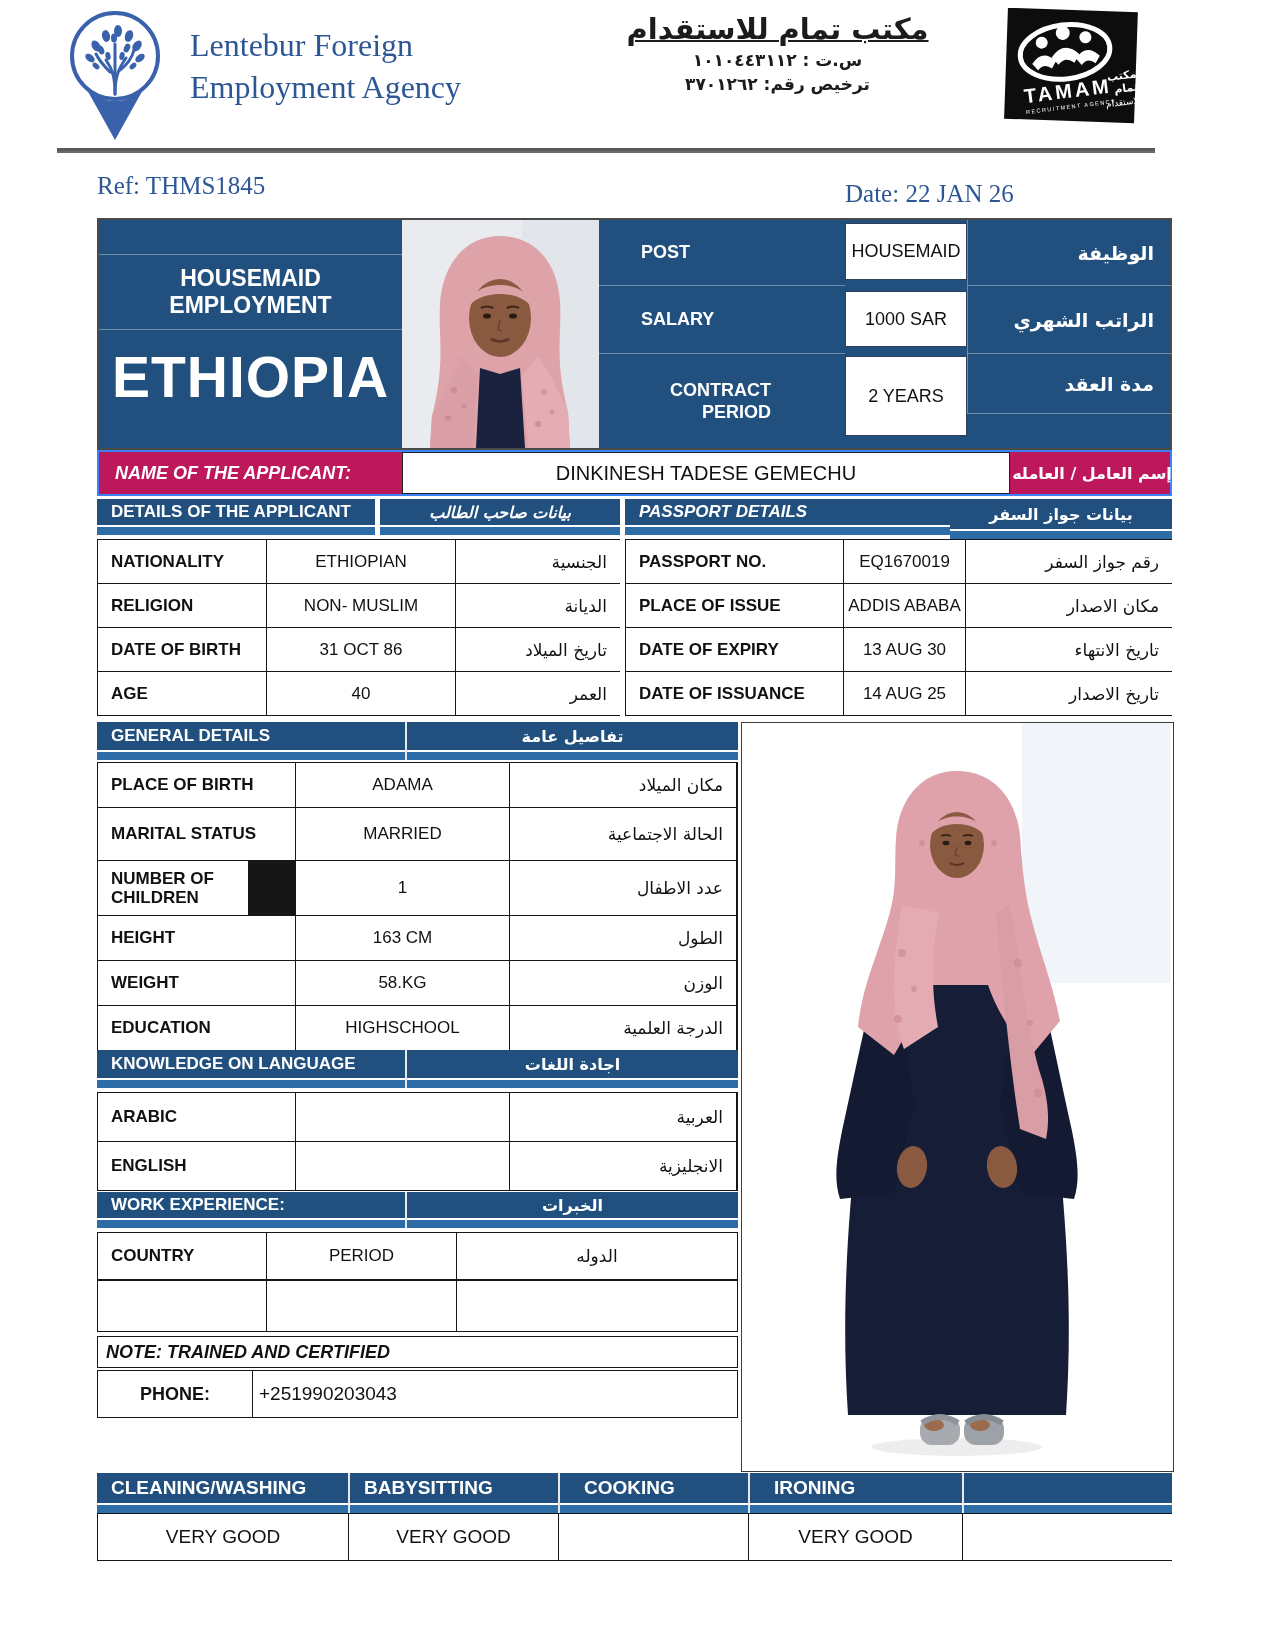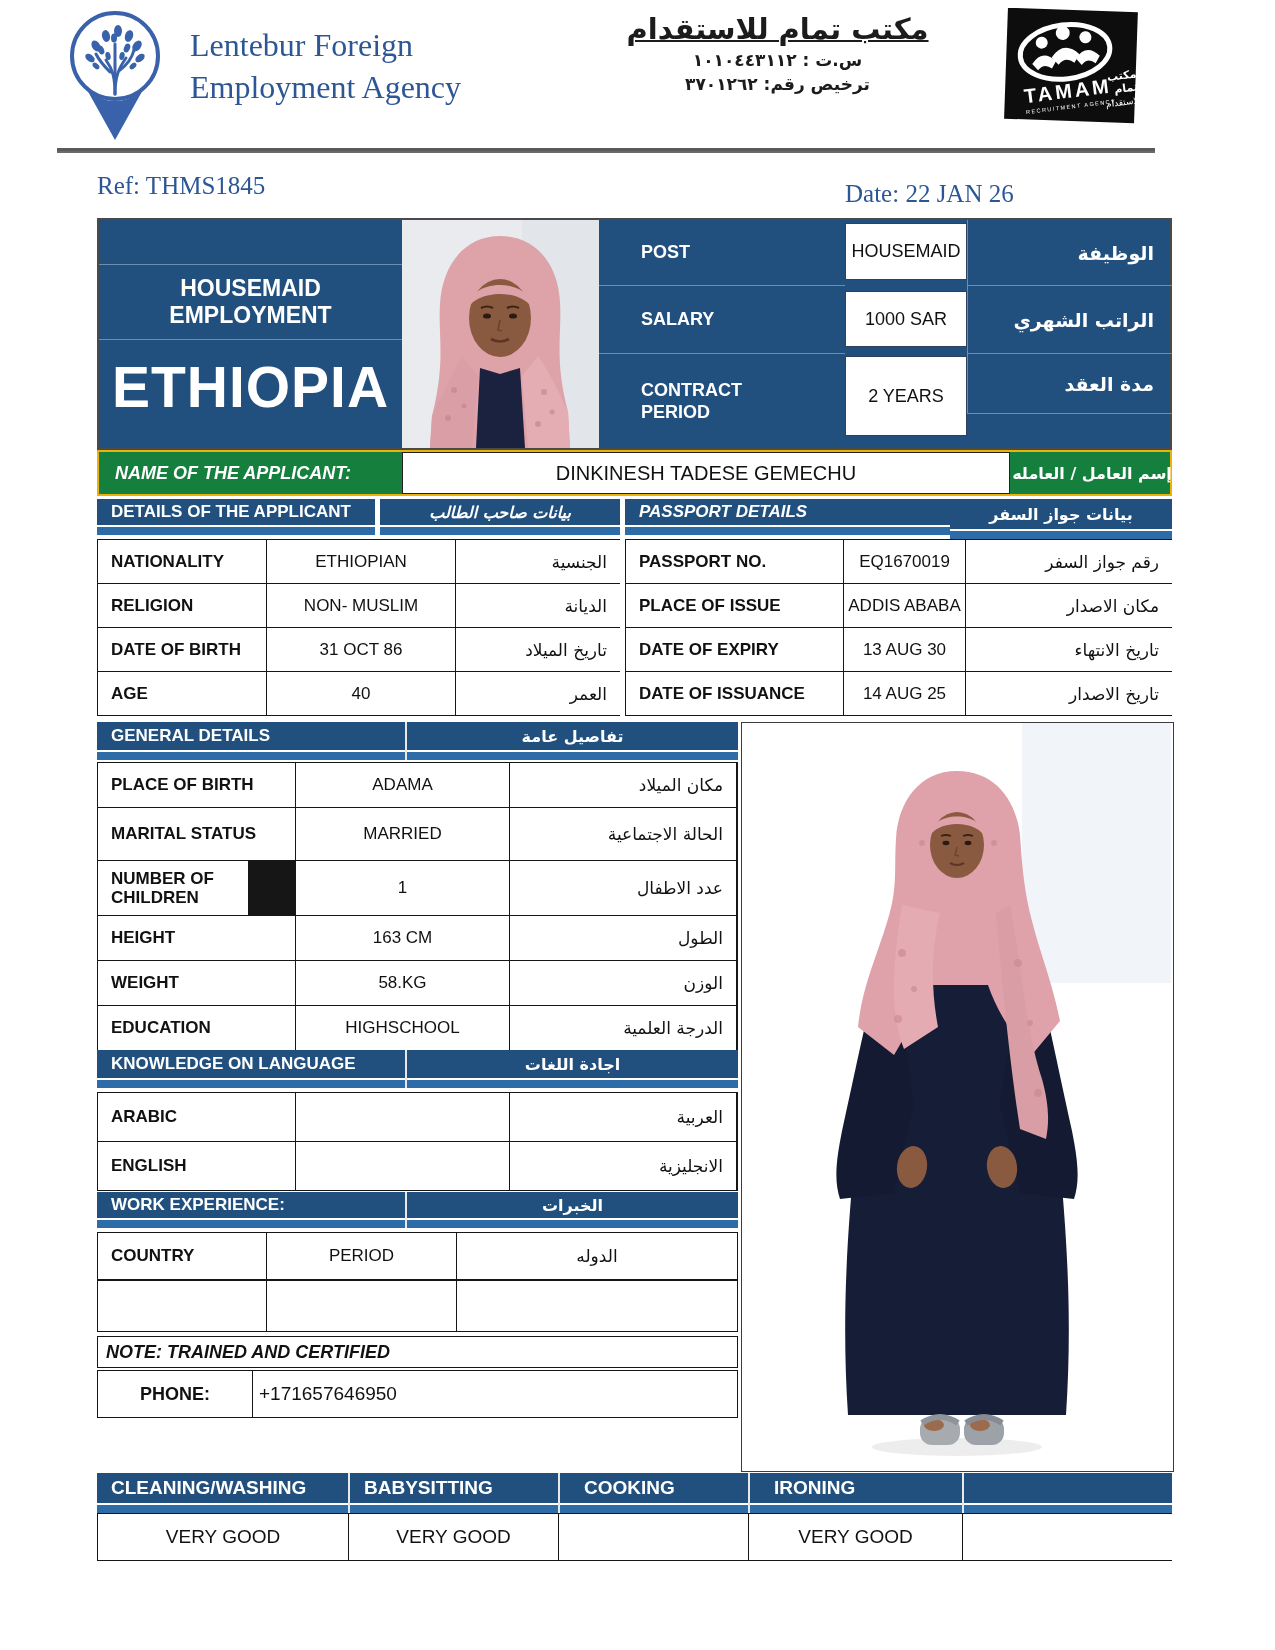--- a/index.html
+++ b/index.html
@@ -40,21 +40,21 @@
   .bl-country{color:#fff;font-weight:bold;font-size:57px;letter-spacing:1px;text-align:center;padding:14px 0 6px 0;}
   .b-lab{position:absolute;color:#fff;font-weight:bold;font-size:18px;display:flex;align-items:center;
          padding-left:42px;box-sizing:border-box;border-bottom:1px solid rgba(255,255,255,.35);line-height:1.25;}
   .b-val{position:absolute;background:#fff;color:#111;font-size:18px;display:flex;align-items:center;
          justify-content:center;border:1px solid #30405a;box-sizing:border-box;}
   .b-ar{position:absolute;color:#fff;font-weight:bold;font-size:19px;display:flex;align-items:center;
         justify-content:flex-start;padding-right:20px;box-sizing:border-box;direction:rtl;
         font-family:"DejaVu Sans",sans-serif;border-bottom:1px solid rgba(255,255,255,.35);border-left:1px solid rgba(255,255,255,.35);}
 
   
-  #name-row{border:2px solid #eab308;background:#15803d;}
+  #name-row{border:2px solid #3b82f6;background:#be185d;}
   .nr-lbl{position:absolute;left:0;top:0;width:303px;height:100%;display:flex;align-items:center;
           padding-left:16px;color:#fff;font-weight:bold;font-style:italic;font-size:18px;box-sizing:border-box;}
   .nr-val{position:absolute;left:303px;top:0;width:608px;height:100%;background:#fff;border:1px solid #222;
           display:flex;align-items:center;justify-content:center;font-size:20px;box-sizing:border-box;}
   .nr-ar{position:absolute;left:911px;top:0;width:164px;height:100%;display:flex;align-items:center;justify-content:center;
          color:#fff;font-weight:bold;font-size:16px;box-sizing:border-box;}
 
   .note-cell{position:absolute;background:#fff;border:1px solid #161616;display:flex;align-items:center;
              font-weight:bold;font-style:italic;font-size:18px;padding-left:8px;box-sizing:border-box;}
   .photo-frame{position:absolute;background:#fff;border:1px solid #3c3c3c;overflow:hidden;}
@@ -134,21 +134,21 @@
       <span>THMS1845</span>
     </div>
     <div class="abs refdate" style="left:748px;top:180px;">
       <span>Date:</span>
       <span>22 JAN 26</span>
     </div>
 
     <div id="banner" class="abs" style="left:0;top:218px;width:1075px;height:232px;">
 
       <div class="abs" style="left:0;top:0;width:303px;height:228px;">
-        <div class="bl-sub" style="margin-top:44px;">HOUSEMAID EMPLOYMENT</div>
+        <div class="bl-sub" style="margin-top:34px;">HOUSEMAID EMPLOYMENT</div>
         <div class="bl-country">ETHIOPIA</div>
       </div>
 
       <div class="abs" style="left:303px;top:0;width:197px;height:228px;background:#e9ebee;">
         <svg width="197" height="228" viewBox="0 0 197 228">
           <rect width="197" height="228" fill="#e9ebee"></rect>
           <rect x="120" width="77" height="228" fill="#e2e5e9"></rect>
           <path d="M36,228 L36,176 C50,160 66,152 78,144 L98,152 L118,144 C130,152 146,160 161,174 L161,228 Z" fill="#1b2240"></path>
           <path d="M98,16 C62,16 40,46 38,84 C36,118 44,140 30,196 L28,228 L74,228 L78,148 L98,154 L118,148 L123,228 L168,228 L166,192 C152,138 160,116 158,82 C156,44 134,16 98,16 Z" fill="#dda3a8"></path>
           <path d="M30,196 C44,168 52,150 60,136 L76,156 L70,228 L28,228 Z" fill="#d99ea6"></path>
@@ -170,21 +170,21 @@
           <path d="M79,88 Q85,85 91,88" stroke="#3a2418" stroke-width="2" fill="none"></path>
           <path d="M105,88 Q111,85 117,88" stroke="#3a2418" stroke-width="2" fill="none"></path>
           <path d="M98,100 L96,110 L100,111" stroke="#6d432c" stroke-width="1.6" fill="none"></path>
           <path d="M89,119 Q98,124 107,119" stroke="#5d3426" stroke-width="2.6" fill="none"></path>
         </svg>
       </div>
 
       <div class="abs" style="left:500px;top:0;width:575px;height:228px;">
         <div class="b-lab" style="left:0;top:0;width:246px;height:66px;">POST</div>
         <div class="b-lab" style="left:0;top:66px;width:246px;height:68px;">SALARY</div>
-        <div class="b-lab" style="left:0;top:134px;width:246px;height:94px;border-bottom:none;">
+        <div class="b-lab" style="left:0;top:134px;width:246px;height:94px;border-bottom:none;text-align:right;">
             <span style="width:130px;">CONTRACT PERIOD</span>
           </div>
         <div class="b-val" style="left:246px;top:3px;width:122px;height:57px;">HOUSEMAID</div>
         <div class="b-val" style="left:246px;top:71px;width:122px;height:56px;">1000 SAR</div>
         <div class="b-val" style="left:246px;top:136px;width:122px;height:80px;">2 YEARS</div>
         <div class="b-ar ar" style="left:368px;top:0;width:207px;height:66px;">الوظيفة</div>
         <div class="b-ar ar" style="left:368px;top:66px;width:207px;height:68px;">الراتب الشهري</div>
         <div class="b-ar ar" style="left:368px;top:134px;width:207px;height:60px;">مدة العقد</div>
       </div>
     </div>
@@ -347,21 +347,21 @@
       <div class="c-ar ar cc">الدوله</div>
     </div>
     <div class="tbl" style="left:0;top:1280px;width:641px;grid-template-columns:168px 189px 280px;grid-template-rows:50px;">
       <div class="c-val"></div>
       <div class="c-val"></div>
       <div class="c-val"></div>
     </div>
     <div class="note-cell" style="left:0;top:1336px;width:641px;height:32px;">NOTE: TRAINED AND CERTIFIED</div>
     <div class="tbl" style="left:0;top:1370px;width:641px;grid-template-columns:154px 484px;grid-template-rows:46px;">
       <div class="c-lbl" style="justify-content:center;padding-left:0;font-size:18px;">PHONE:</div>
-      <div style="padding-left:6px;font-size:19px;">+171657646950</div>
+      <div style="padding-left:6px;font-size:19px;">+251990203043</div>
     </div>
 
     <div class="bar" style="left:0;top:1473px;width:251px;height:40px;">
       <div class="bmain" style="font-size:19px;">CLEANING/WASHING</div>
         <div class="bstrip"></div>
     </div>
     <div class="bar" style="left:251px;top:1473px;width:210px;height:40px;border-left:2px solid #e8e8e8;">
       <div class="bmain" style="font-size:19px;">BABYSITTING</div>
         <div class="bstrip"></div>
     </div>

